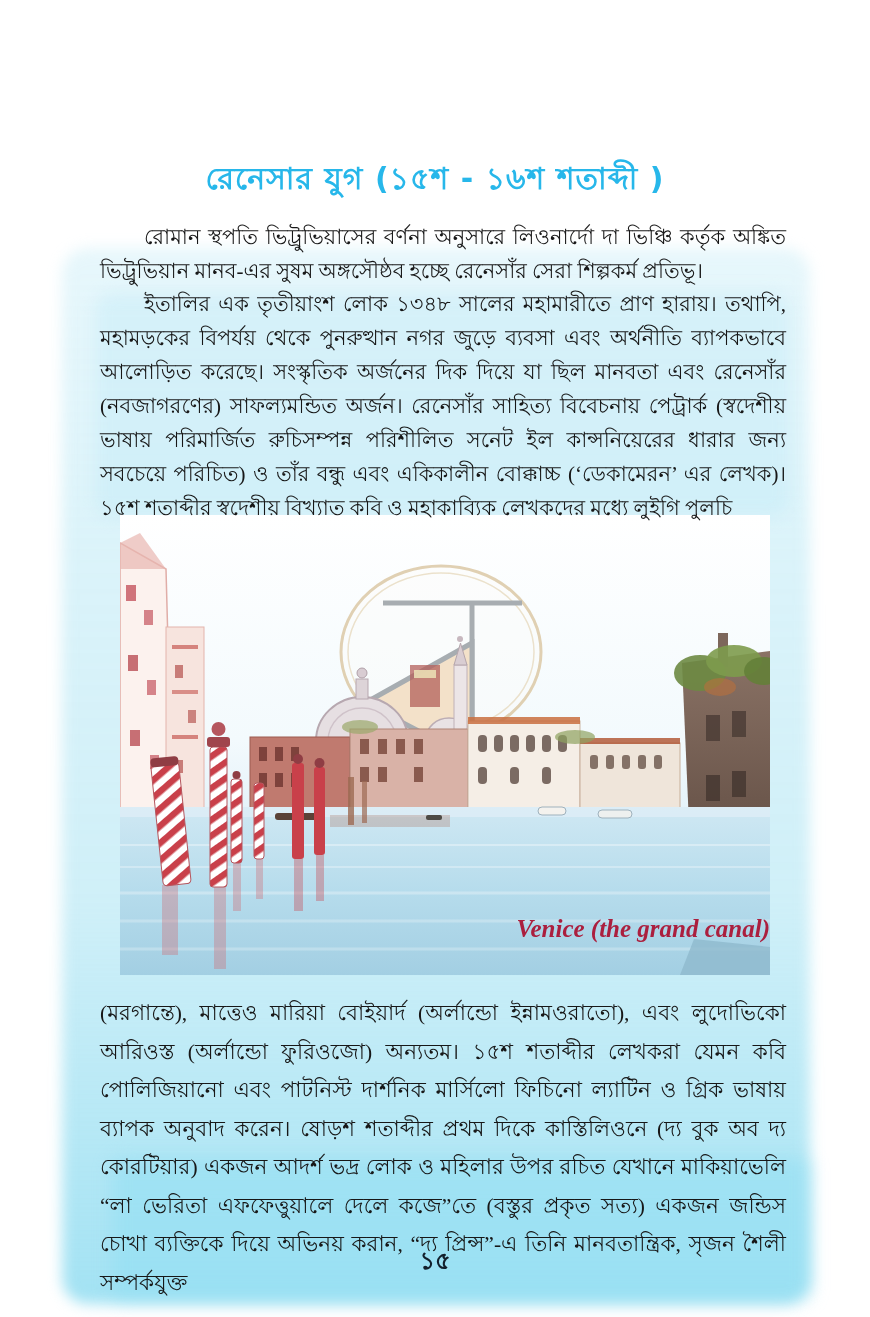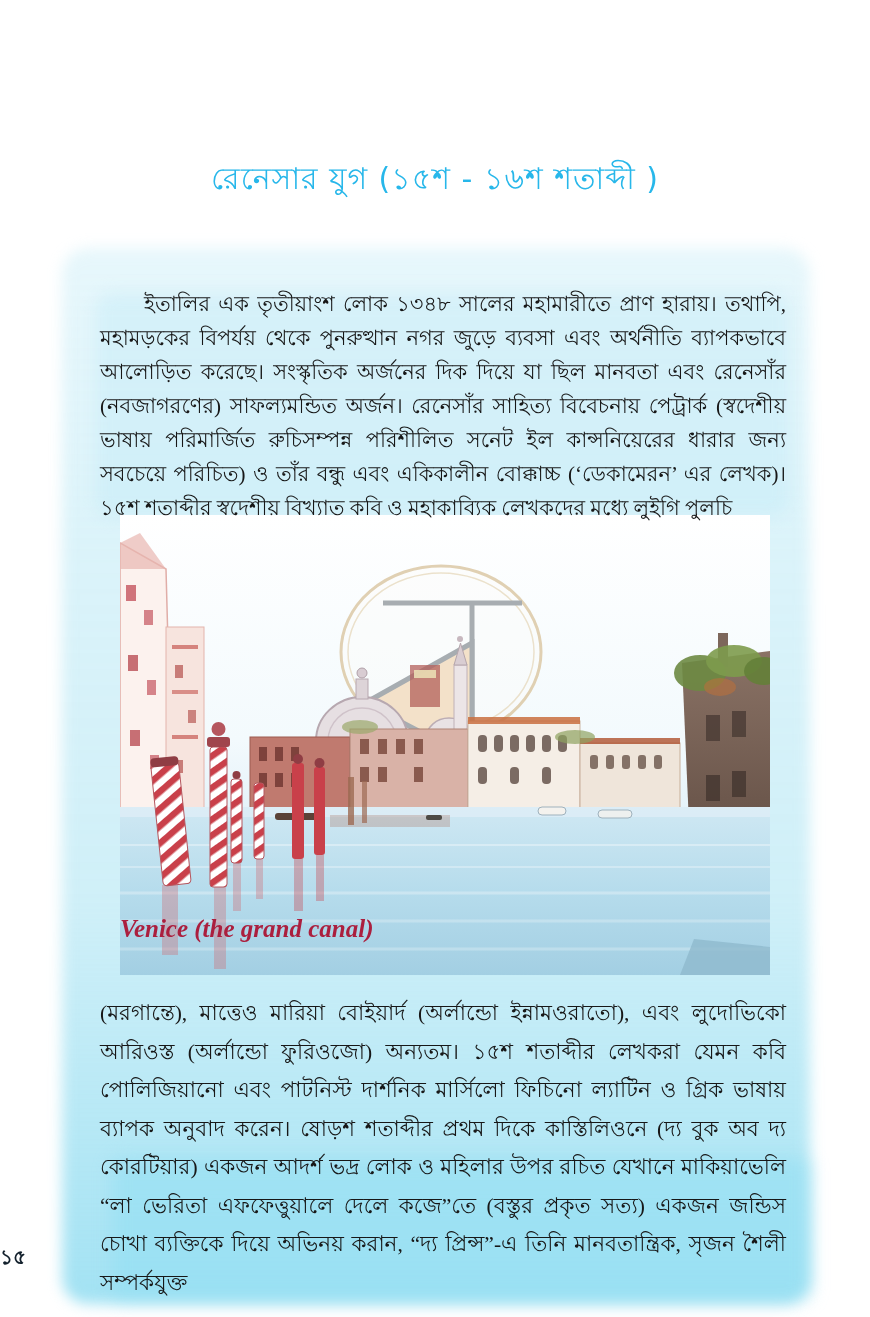--- a/index.html
+++ b/index.html
@@ -22,55 +22,56 @@
   .tint-bottom{
     left:112px;top:1158px;width:698px;height:142px;border-radius:10px;
     background:rgba(146,222,242,0.55);filter:blur(9px);
   }
   .tint-top{
     left:95px;top:292px;width:695px;height:225px;border-radius:18px;
     background:rgba(186,232,245,0.35);filter:blur(8px);
   }
   .page-title{
     position:absolute;left:0;top:155px;width:100%;text-align:center;
-    font-family:"DejaVu Sans", sans-serif;font-weight:normal;
+    font-family:"DejaVu Sans", sans-serif;font-weight:bold;
     font-size:30px;letter-spacing:1px;color:#27b7ea;z-index:3;
   }
   .para{
     position:absolute;left:100px;width:686px;text-align:justify;
     font-size:21px;line-height:34px;z-index:3;color:#171717;
   }
   .para-1{top:220px;text-indent:44px;}
   .para-2{top:287px;text-indent:44px;}
   .para-3{top:986px;line-height:38.5px;font-size:21.5px;margin-top:8px;}
   .figure{
     position:absolute;left:120px;top:515px;width:650px;height:460px;z-index:2;
   }
   .figure svg{display:block;}
   .figure-caption{
-    position:absolute;left:0;top:400px;width:100%;text-align:left;
+    position:absolute;left:0;top:400px;width:100%;text-align:right;
     font-family:"Liberation Serif", serif;font-style:italic;font-weight:bold;
     font-size:25px;color:#ab1f3e;z-index:4;
   }
   .page-number{
-    position:absolute;left:0;top:1242px;width:100%;text-align:left;
-    font-size:20px;font-weight:bold;color:#12202c;z-index:3;
+    position:absolute;left:0;top:1242px;width:100%;text-align:center;
+    font-size:24px;font-weight:bold;color:#12202c;z-index:3;
   }
 </style>
 </head>
 <body>
 
 <div class="page">
 
   <div class="tint tint-main"></div>
   <div class="tint tint-top"></div>
   <div class="tint tint-bottom"></div>
 
   <div class="page-title">রেনেসার যুগ (১৫শ - ১৬শ শতাব্দী )</div>
 
+  <div class="para para-1">রোমান স্থপতি ভিট্রুভিয়াসের বর্ণনা অনুসারে লিওনার্দো দা ভিঞ্চি কর্তৃক অঙ্কিত ভিট্রুভিয়ান মানব-এর সুষম অঙ্গসৌষ্ঠব হচ্ছে রেনেসাঁর সেরা শিল্পকর্ম প্রতিভূ।</div>
   <div class="para para-2">ইতালির এক তৃতীয়াংশ লোক ১৩৪৮ সালের মহামারীতে প্রাণ হারায়। তথাপি, মহামড়কের বিপর্যয় থেকে পুনরুত্থান নগর জুড়ে ব্যবসা এবং অর্থনীতি ব্যাপকভাবে আলোড়িত করেছে। সংস্কৃতিক অর্জনের দিক দিয়ে যা ছিল মানবতা এবং রেনেসাঁর (নবজাগরণের) সাফল্যমন্ডিত অর্জন। রেনেসাঁর সাহিত্য বিবেচনায় পেট্রার্ক (স্বদেশীয় ভাষায় পরিমার্জিত রুচিসম্পন্ন পরিশীলিত সনেট ইল কান্সনিয়েরের ধারার জন্য সবচেয়ে পরিচিত) ও তাঁর বন্ধু এবং একিকালীন বোক্কাচ্চ (‘ডেকামেরন’ এর লেখক)। ১৫শ শতাব্দীর স্বদেশীয় বিখ্যাত কবি ও মহাকাব্যিক লেখকদের মধ্যে লুইগি পুলচি</div>
 
   <div class="figure">
     <svg viewBox="0 0 650 460" width="650" height="460">
       <defs>
         <linearGradient id="skyGrad" x1="0" y1="0" x2="0" y2="1">
           <stop offset="0" stop-color="#ffffff"></stop>
           <stop offset="0.75" stop-color="#f3fafd"></stop>
           <stop offset="1" stop-color="#e4f2f9"></stop>
         </linearGradient>

